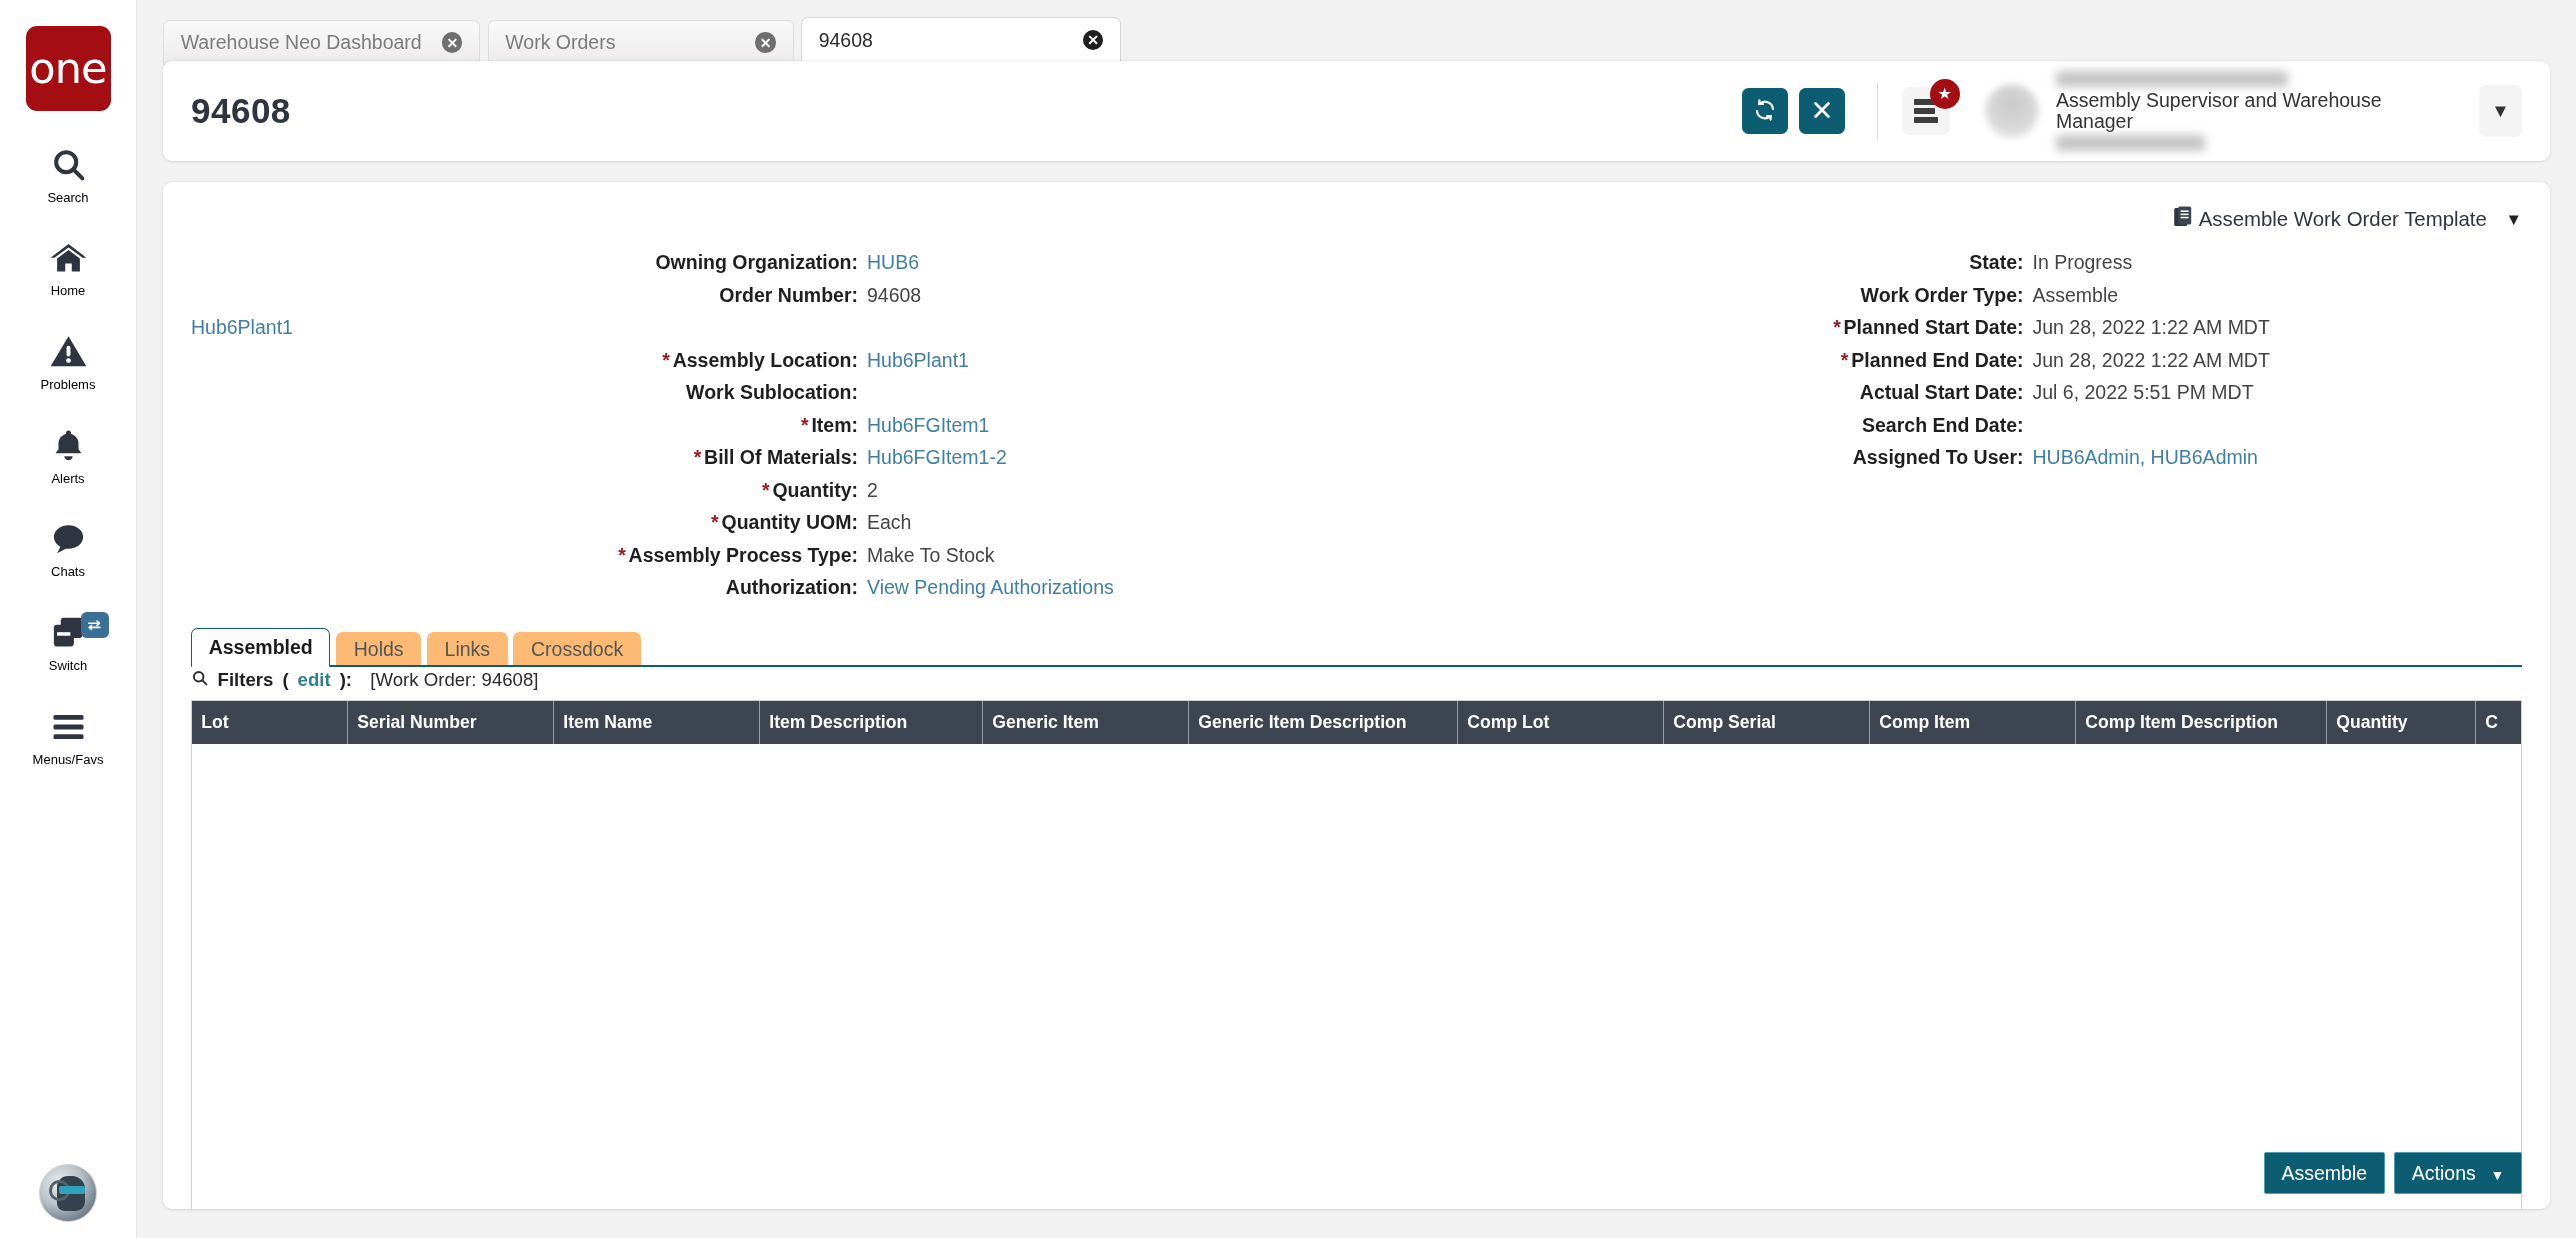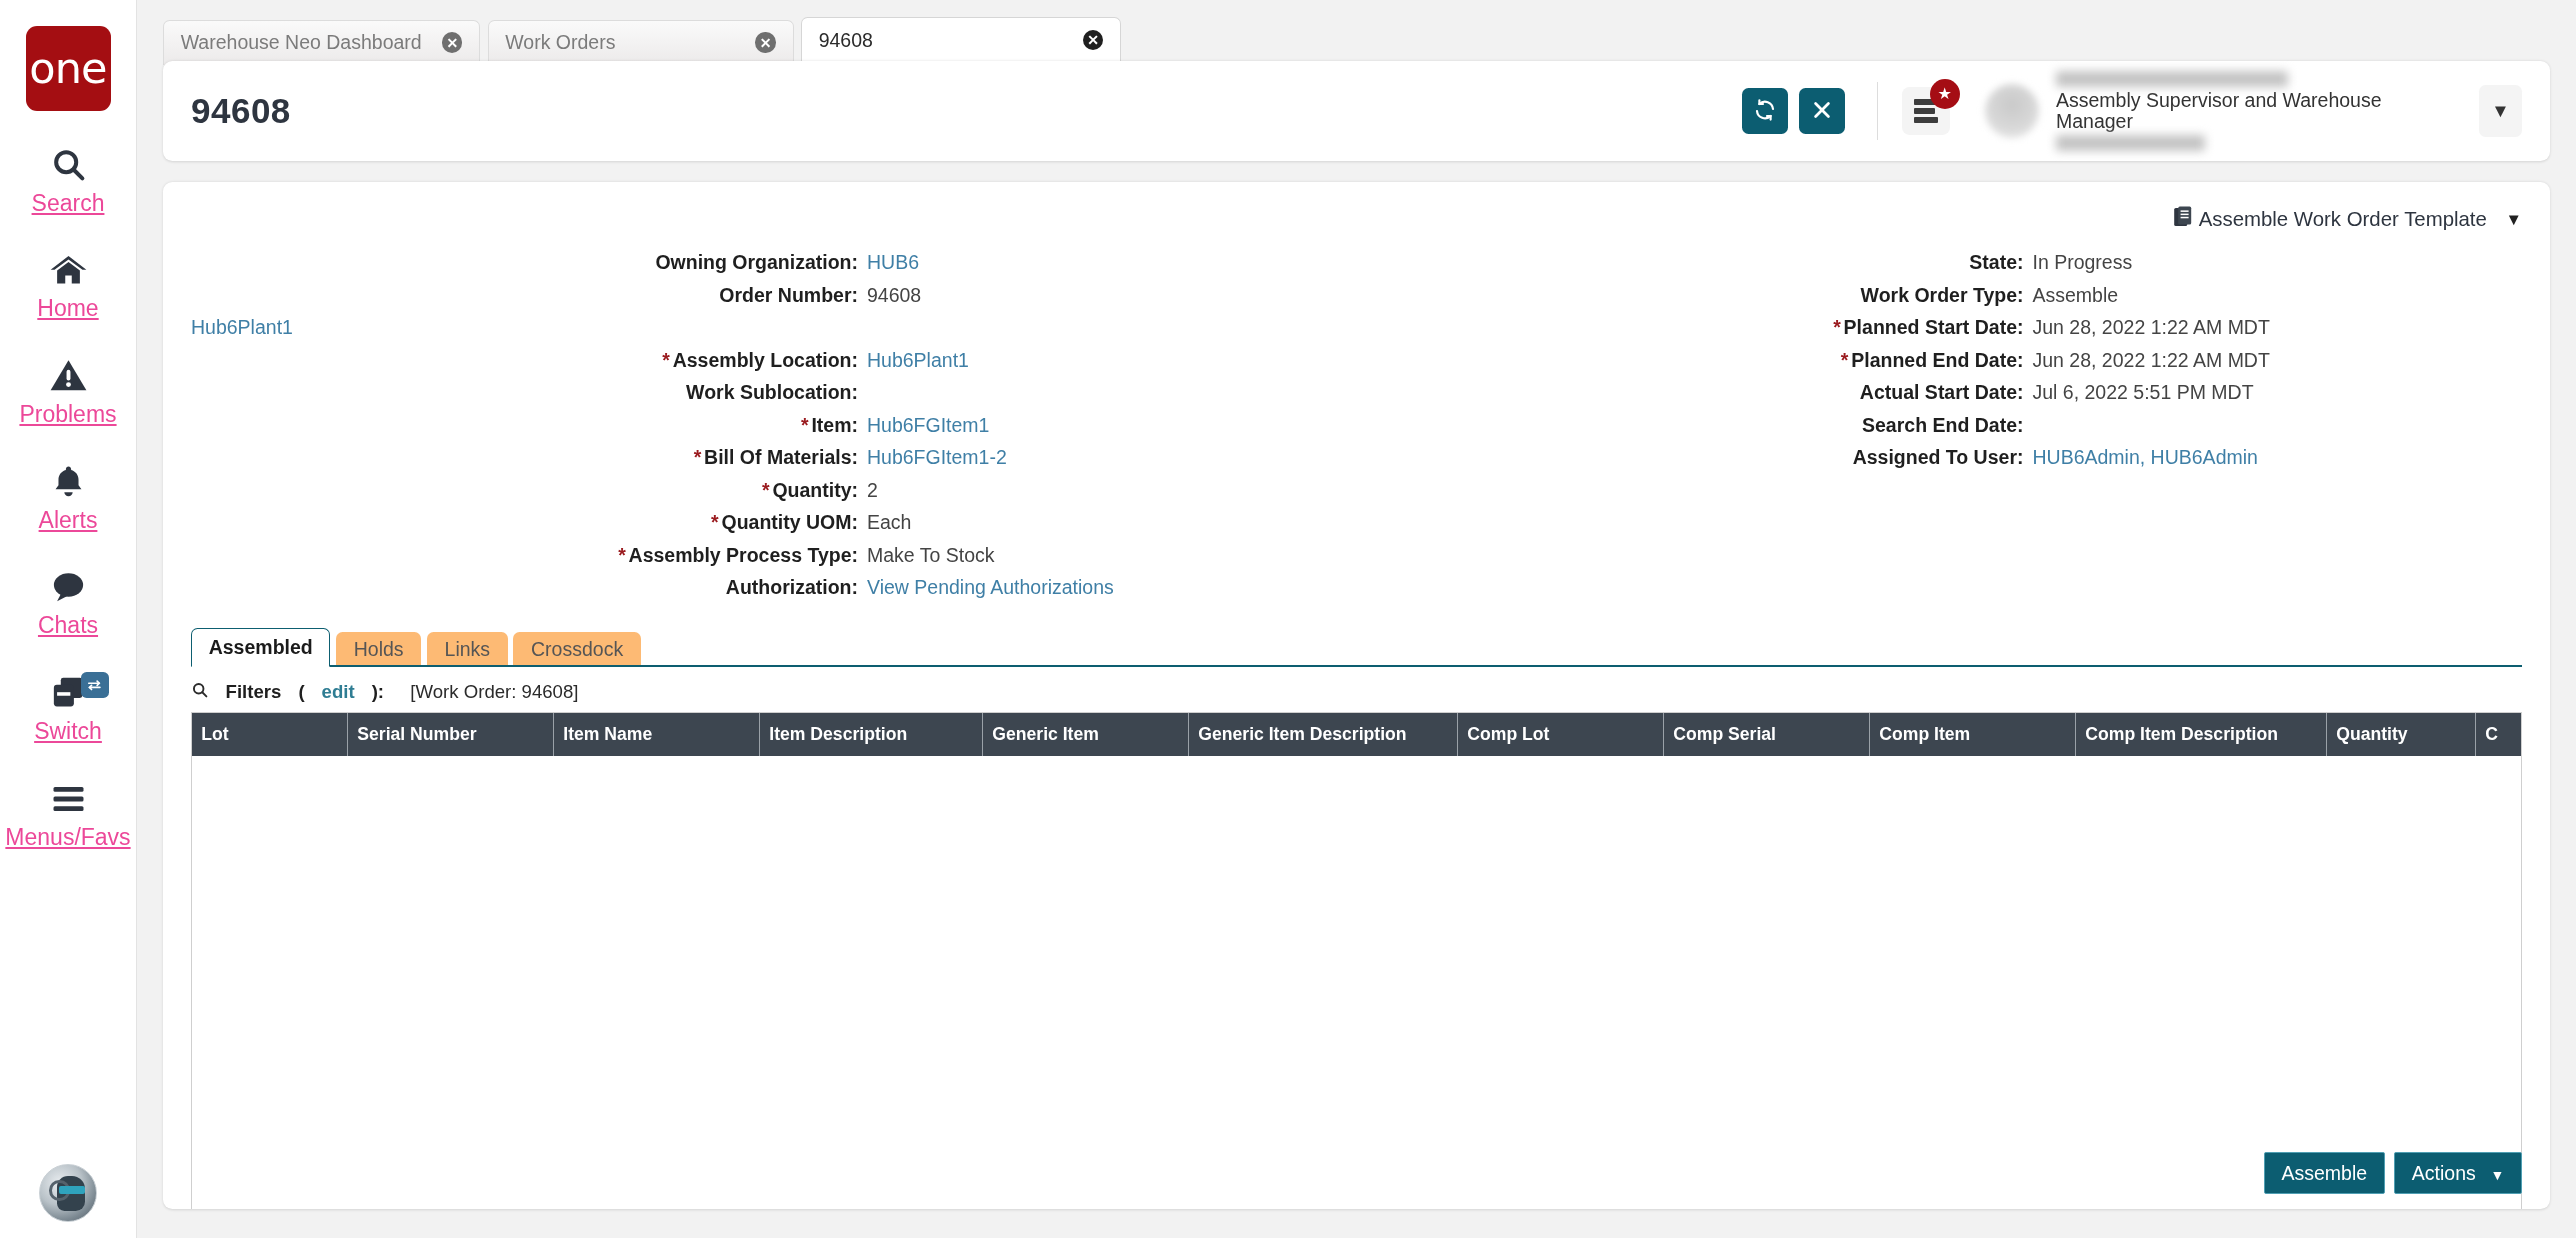--- a/index.html
+++ b/index.html
@@ -24,21 +24,21 @@
   }
   .brand-text {
     color: #fff; font-size: 43px; font-weight: 400; letter-spacing: -0.9px;
     font-family: "DejaVu Sans", sans-serif; line-height: 1;
   }
   .rail-item {
     margin-top: 32px; width: 137px; display: flex; flex-direction: column;
     align-items: center; gap: 3.7px; cursor: pointer; position: relative;
   }
   .rail-item:first-of-type { margin-top: 43px; }
-  .rail-label { font-size: 23px; color: #ec4899; font-family: "Liberation Sans", sans-serif; text-decoration: underline; }
+  .rail-label { font-size: 13px; color: #000000; font-family: "Liberation Sans", sans-serif; }
   .rail-ico { width: 43px; height: 43px; display: flex; align-items: center; justify-content: center; }
   .rail-ico svg { display: block; }
   .switch-badge {
     position: absolute; right: 28px; top: 0.9px;
     width: 28px; height: 26px; border-radius: 5.6px; background: #3a6f96;
     display: flex; align-items: center; justify-content: center;
   }
   .avatar-bot {
     position: absolute; left: 39px; bottom: 16.7px;
     width: 58px; height: 58px; border-radius: 50%;
@@ -162,21 +162,21 @@
     font-size: 19.5px; color: #555; display: flex; align-items: center; cursor: pointer;
   }
   .subtab.active {
     background: #ffffff; color: #1b1b1b; font-weight: bold;
     border: 1.9px solid #0d5e70; border-bottom: 1.9px solid #ffffff;
     height: 39px; position: relative; z-index: 2;
   }
   .subtab-rule { position: absolute; left: 0; right: 0; bottom: 0; height: 1.9px; background: #0d5e70; }
 
   
-  .filters { display: flex; align-items: center; gap: 17px; margin-top: 14px; font-size: 18.6px; }
+  .filters { display: flex; align-items: center; gap: 9px; margin-top: 2px; font-size: 18.6px; }
   .filters-ico { color: #2b2b2b; font-size: 18.6px; }
   .filters-label { font-weight: bold; color: #1f1f1f; }
   .filters-edit { color: #2f7d93; cursor: pointer; font-weight: bold; }
   .filters-value { color: #2b2b2b; margin-left: 9.3px; }
 
   
   .grid-wrap {
     margin-top: 9.3px; border: 0.9px solid #cfcfcf; border-bottom: none;
     height: 566px; position: relative; overflow: hidden;
   }

